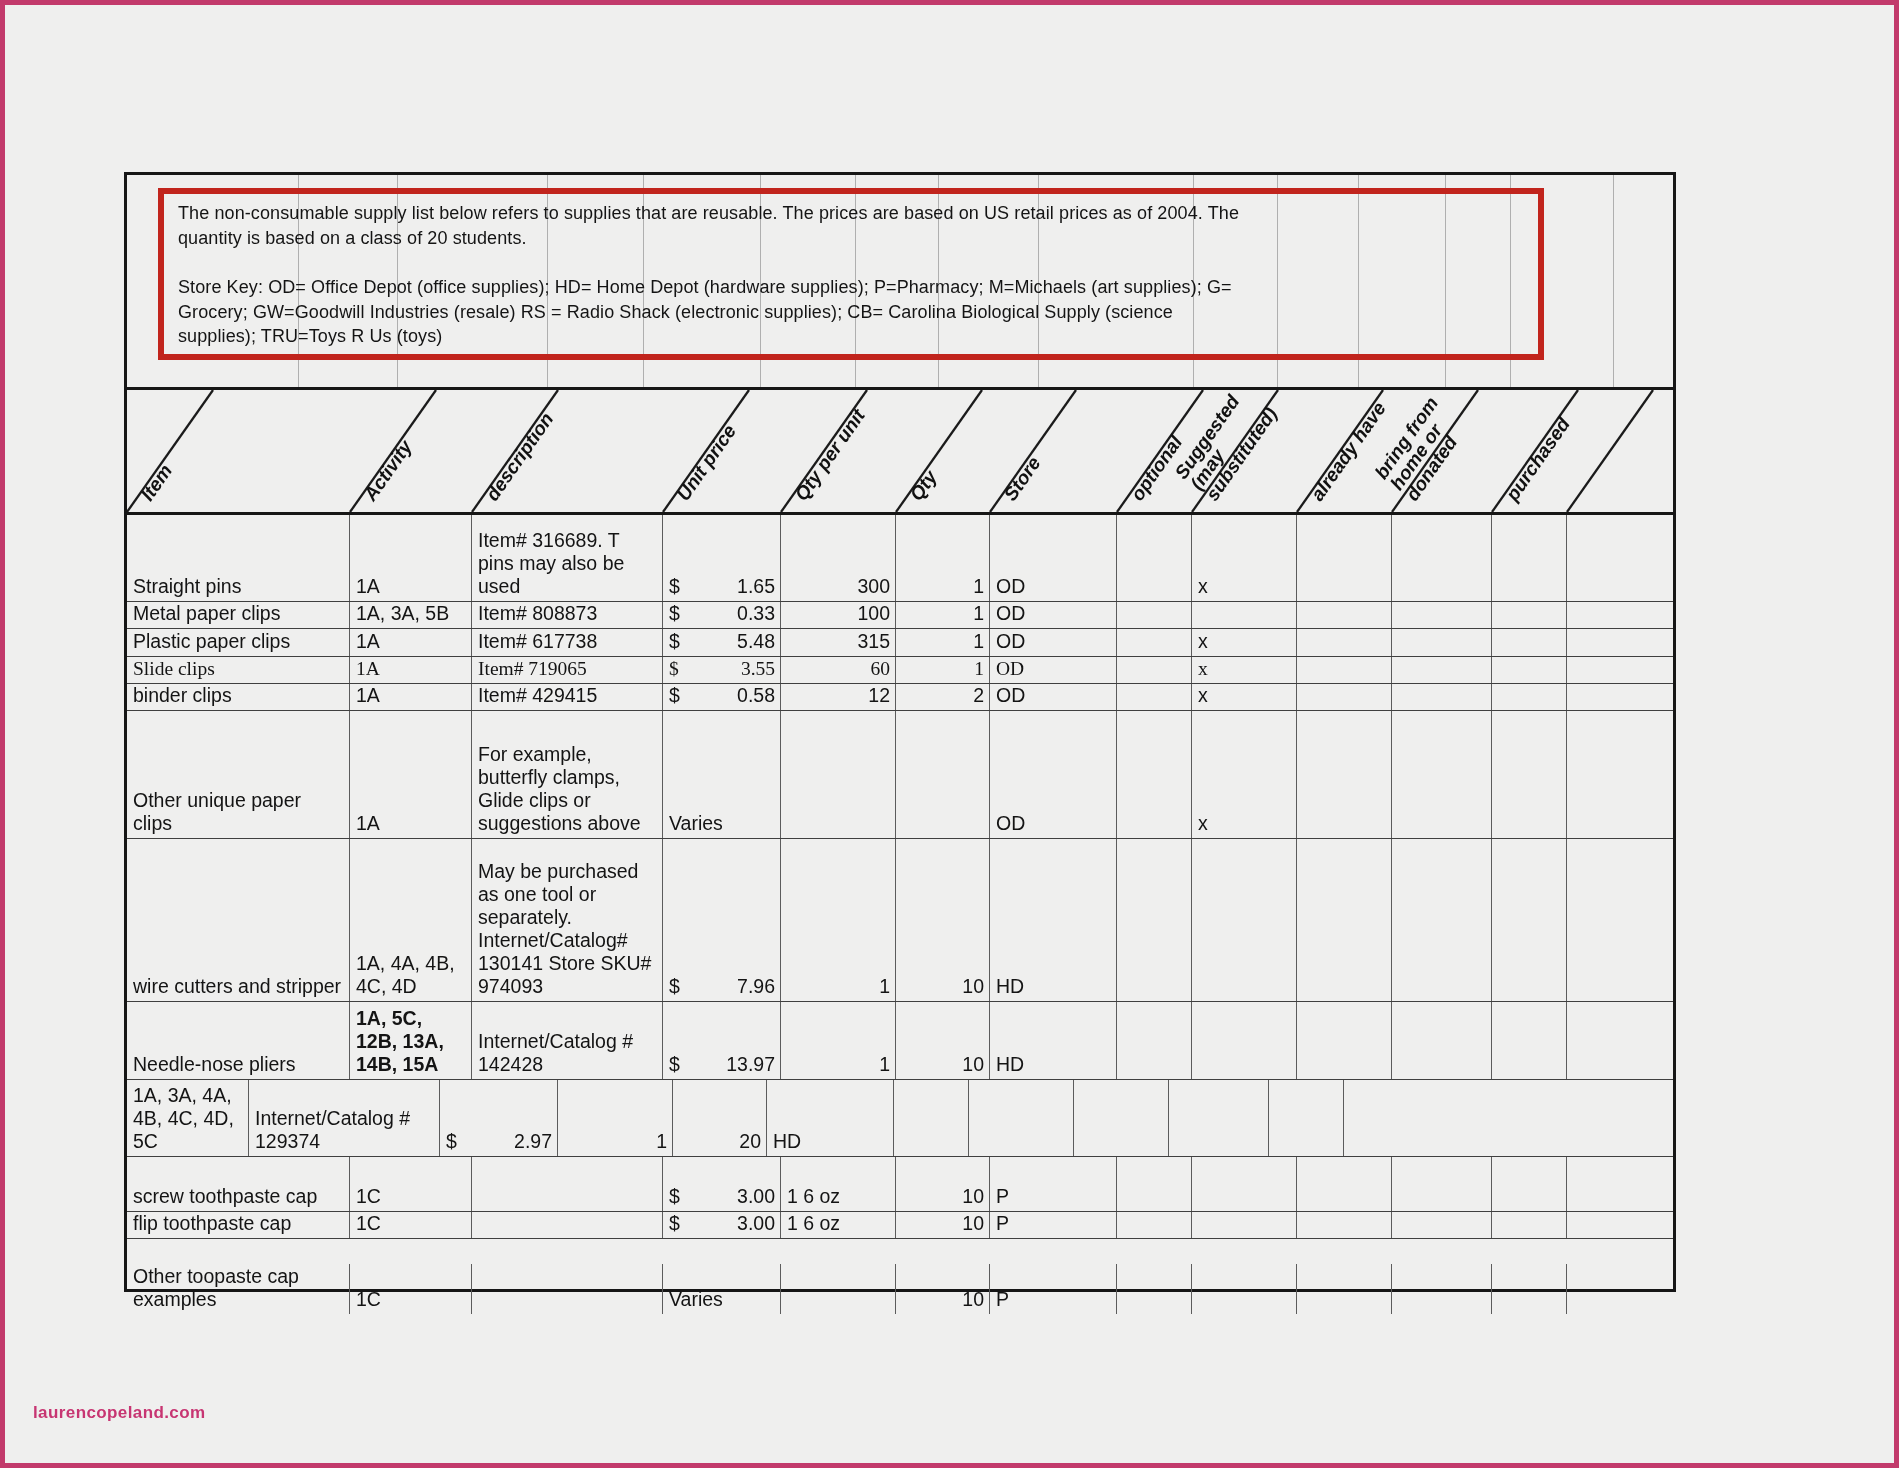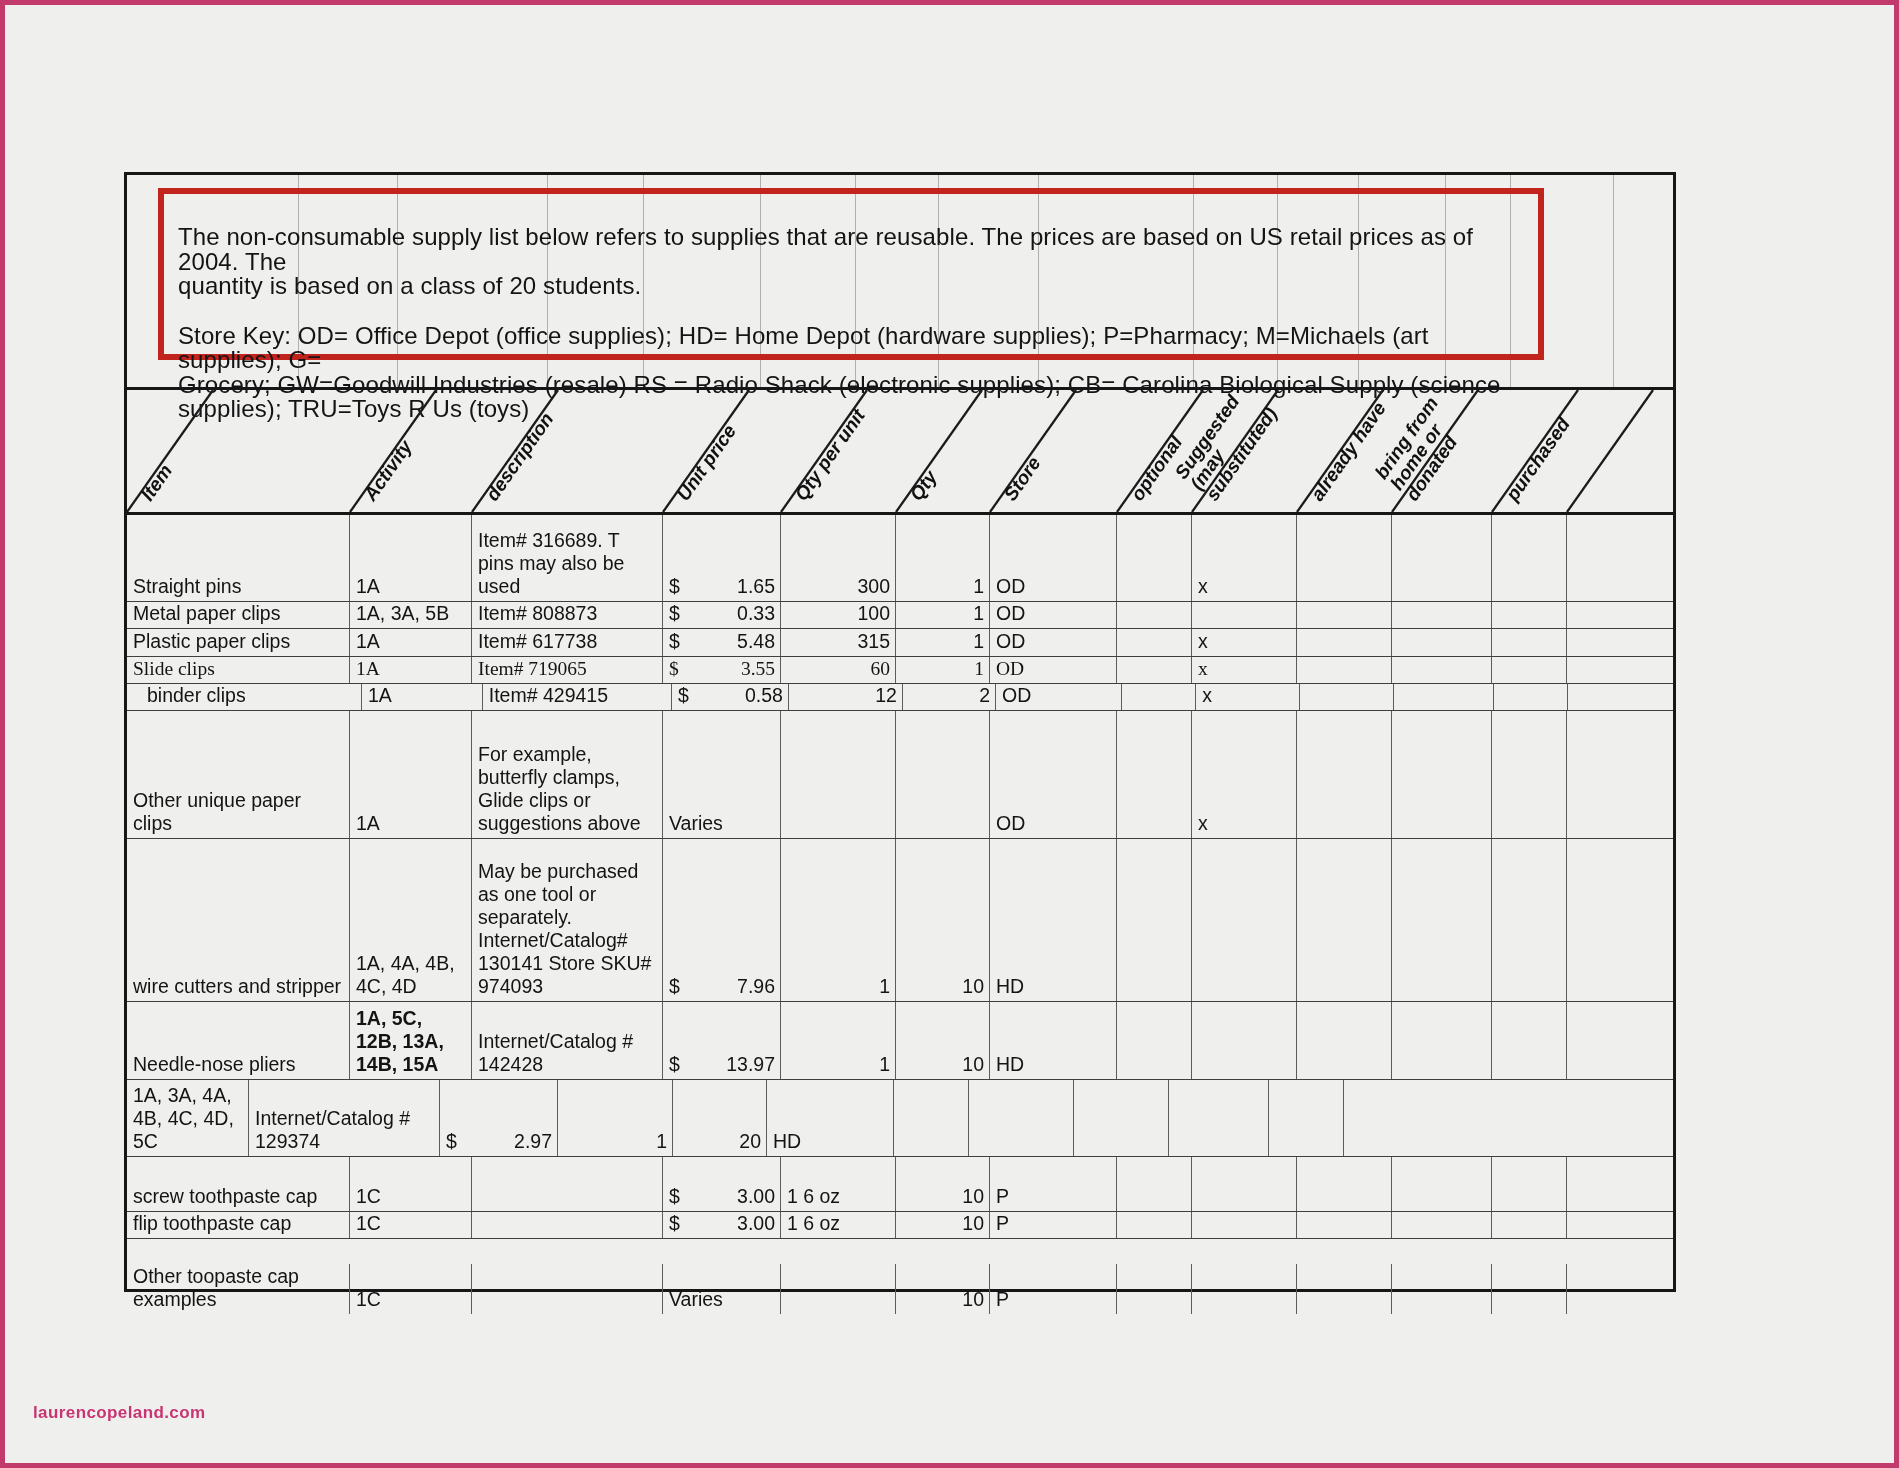--- a/index.html
+++ b/index.html
@@ -24,24 +24,23 @@
 
   .notice-box {
     position:absolute; left:31px; top:13px;
     width:1386px; height:172px;
     box-sizing:border-box;
     border:6px solid #c1241c;
     padding:7px 14px 0 14px;
     background:transparent;
   }
   .notice-p {
-    font-size:24px; line-height:24.5px;
+    font-size:18px; line-height:24.5px;
     white-space:pre-line;
     letter-spacing:0.1px;
-    margin-top:24px;
   }
   .notice-p.first { margin-bottom:25px; }
 
   .header-band {
     position:absolute; left:0; top:212px;
     width:1546px; height:128px;
     box-sizing:border-box;
     border-top:3px solid #161616;
     border-bottom:3px solid #161616;
     overflow:visible;
@@ -209,21 +208,21 @@
           <div class="c right" style="width: 115px;">60</div>
           <div class="c right" style="width: 94px;">1</div>
           <div class="c" style="width: 127px;">OD</div>
           <div class="c" style="width: 75px;"></div>
           <div class="c" style="width: 105px;">x</div>
           <div class="c" style="width: 95px;"></div>
           <div class="c" style="width: 100px;"></div>
           <div class="c" style="width: 75px;"></div>
           <div class="c last" style="width: 106px;"></div>
         </div>
-        <div class="row" style="height: 27px; padding-left: 14px;">
+        <div class="row" style="height: 27px;">
           <div class="c" style="width: 223px;">binder clips</div>
           <div class="c" style="width: 122px;">1A</div>
           <div class="c" style="width: 191px;">Item# 429415</div>
           <div class="c price" style="width: 118px;">
             <span>$</span>
             <span>0.58</span>
           </div>
           <div class="c right" style="width: 115px;">12</div>
           <div class="c right" style="width: 94px;">2</div>
           <div class="c" style="width: 127px;">OD</div>

